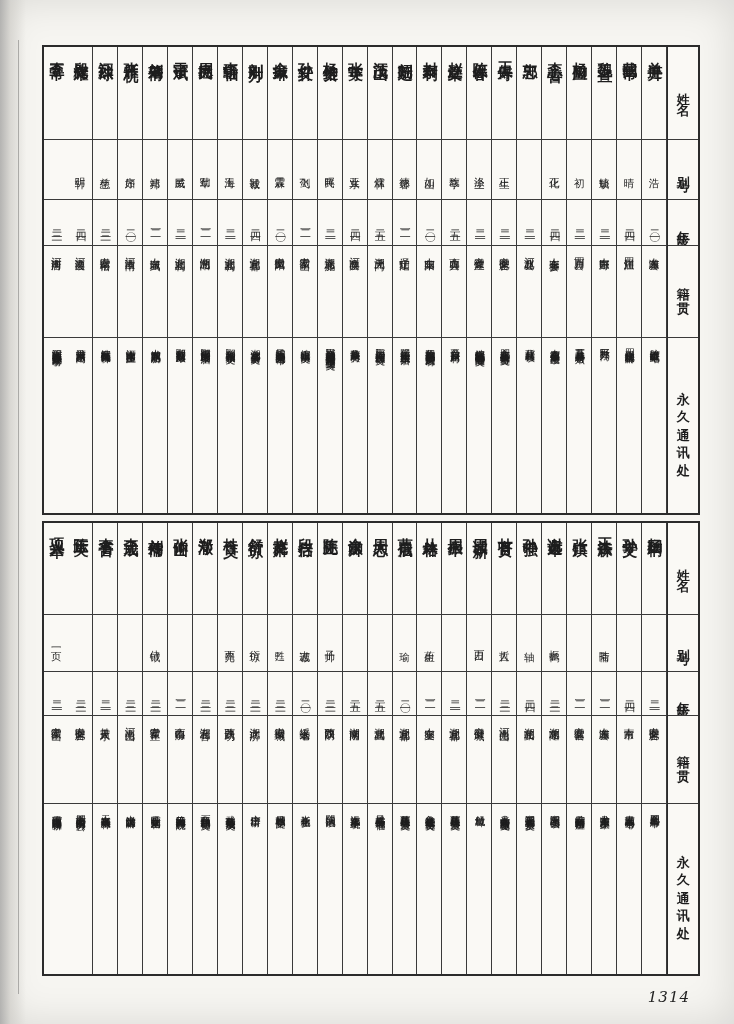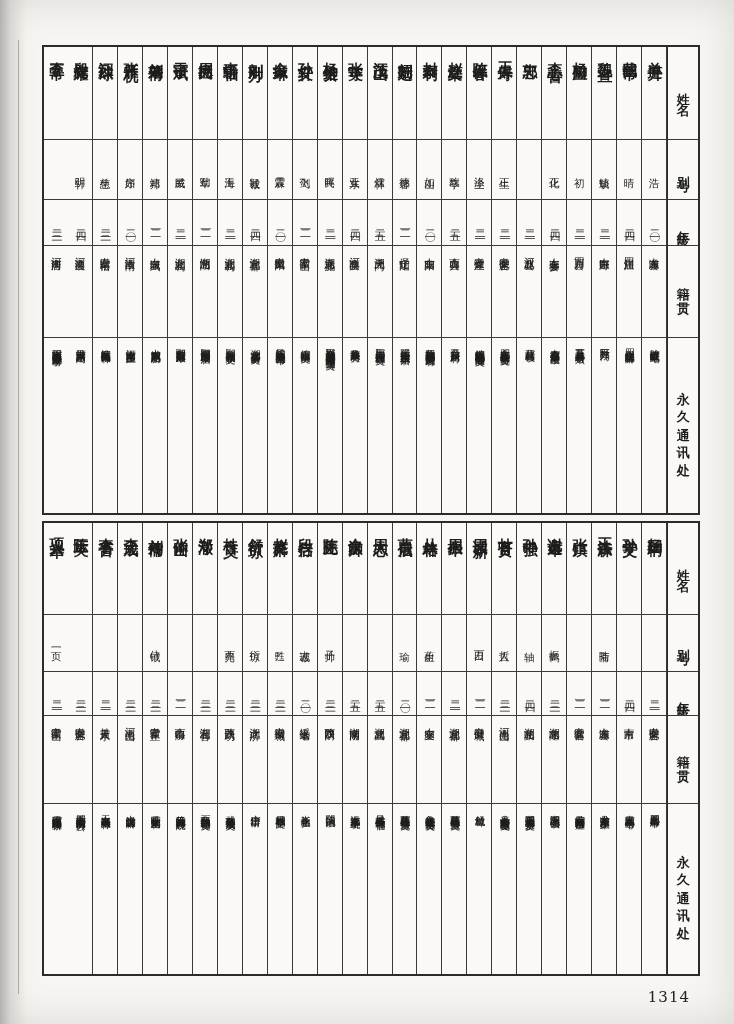--- a/index.html
+++ b/index.html
@@ -77,20 +77,21 @@
   .hdr-alias{letter-spacing:4px;}
   .hdr-age{letter-spacing:2px;}
   .hdr-origin{letter-spacing:14px;}
   .hdr-addr{letter-spacing:18px;font-size:13px;}
 
   .page-number{
     position:absolute;right:44px;bottom:18px;
     font-size:15px;color:#222;
     font-family:"DejaVu Serif","Liberation Serif",serif;
     letter-spacing:1px;
+    font-style:italic;
   }
 </style>
 </head>
 <body>
 
 <div class="page">
   <div class="scan-edge"></div>
   <div class="scan-line"></div>
 
   <section class="reg-table top">

